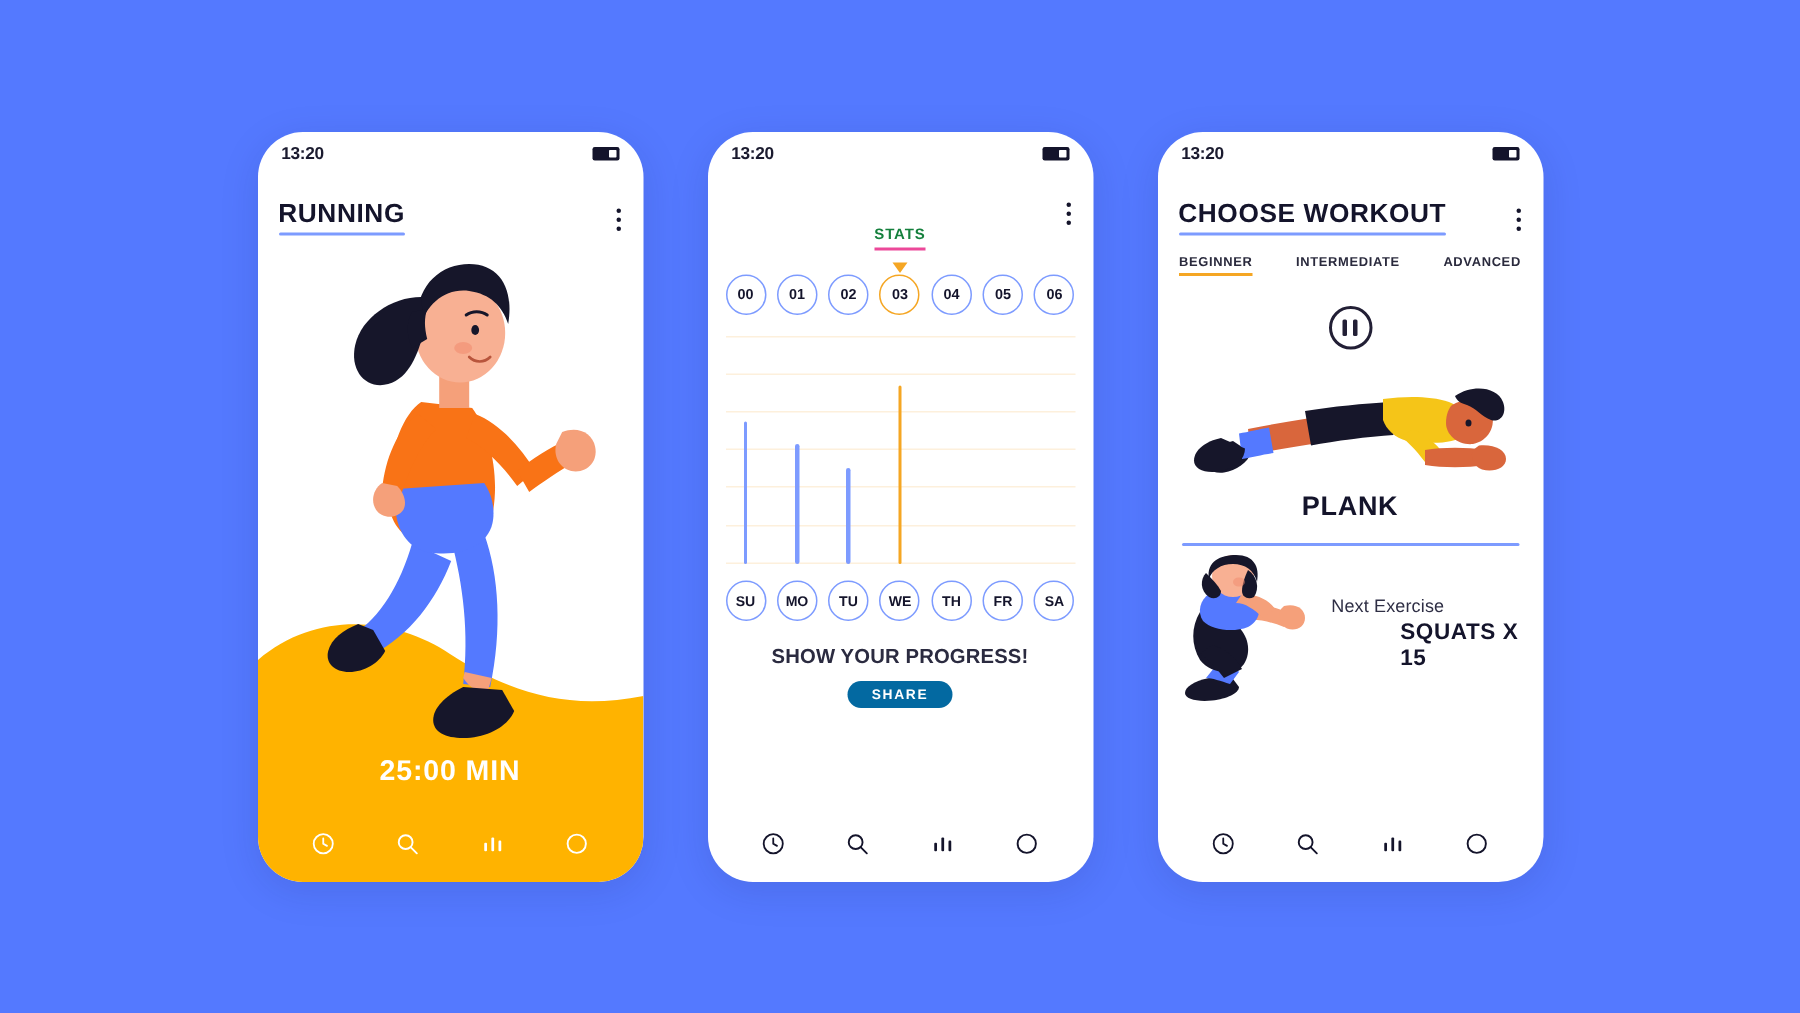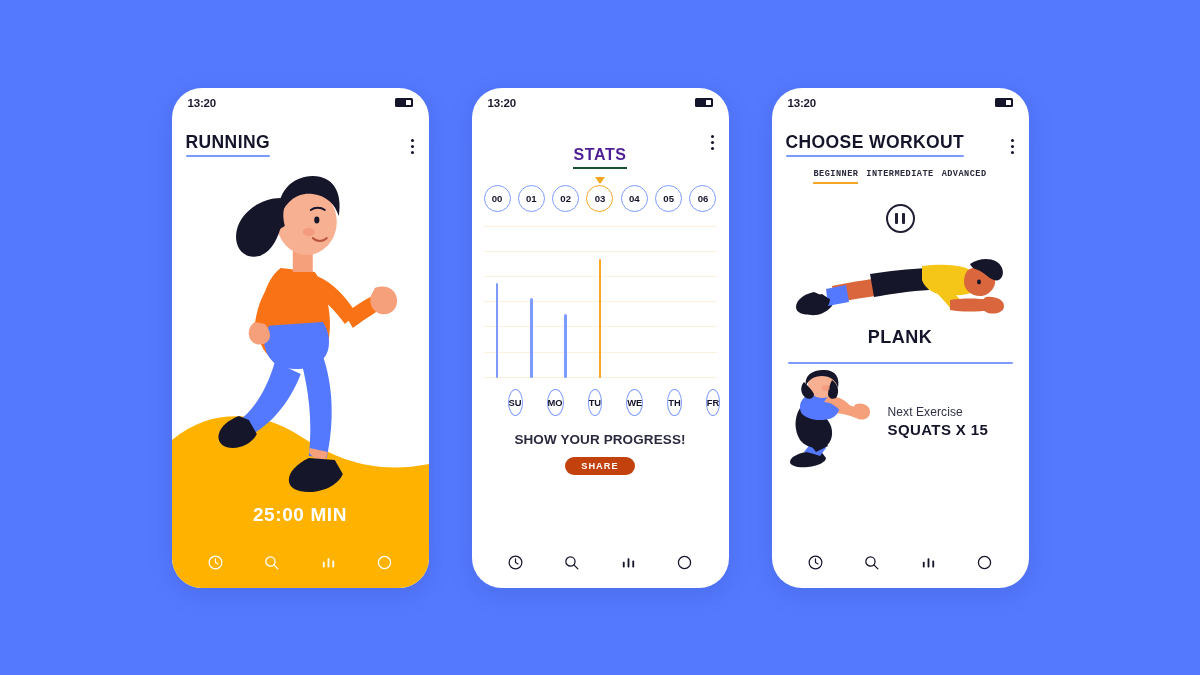--- a/index.html
+++ b/index.html
@@ -160,26 +160,26 @@
     cursor: pointer;
   }
 
   
   .stats-label-wrap {
     text-align: center;
     margin-top: 13px;
   }
   .stats-label {
     display: inline-block;
-    font-size: 16px;
+    font-size: 10px;
     font-weight: 800;
-    color: #4c1d95;
+    color: #15803d;
     letter-spacing: 0.6px;
     padding-bottom: 3px;
-    border-bottom: 2px solid #14532d;
+    border-bottom: 2px solid #ec4899;
   }
   .num-row {
     display: flex;
     justify-content: space-between;
     padding: 0 12px;
     margin-top: 16px;
     position: relative;
   }
   .num-chip {
     width: 27px; height: 27px;
@@ -249,54 +249,52 @@
     border-radius: 50%;
     border: 1.6px solid #7d9bff;
     display: flex;
     align-items: center;
     justify-content: center;
     font-size: 9.4px;
     font-weight: 800;
     color: #14142b;
     background: #fff;
     cursor: pointer;
-    margin-left: 24px;
   }
 
   .progress-text {
     text-align: center;
     margin-top: 16px;
     font-size: 13.5px;
     font-weight: 600;
     color: #2b2b40;
     letter-spacing: 0.1px;
   }
   .share-wrap { text-align: center; margin-top: 8px; }
   .share-btn {
     display: inline-block;
-    background: #c2410c;
+    background: #0369a1;
     color: #ffffff;
     font-size: 9.2px;
     font-weight: 700;
     letter-spacing: 1.1px;
     padding: 4px 16px;
     border-radius: 10px;
     border: none;
     cursor: pointer;
     font-family: "Liberation Sans", sans-serif;
   }
 
   
   .level-tabs {
     display: flex;
     justify-content: center;
     align-items: flex-start;
-    gap: 8px;
+    gap: 29px;
     margin-top: 12px;
-    font-family: Liberation Mono, monospace;
   }
   .level-tab {
     font-size: 8.6px;
     font-weight: 700;
     letter-spacing: 0.45px;
     color: #2a2a3d;
     padding-bottom: 3px;
     cursor: pointer;
     border-bottom: 2px solid transparent;
   }
@@ -359,20 +357,21 @@
     font-weight: 500;
     color: #2f2f45;
     letter-spacing: 0.1px;
   }
   .next-value {
     font-size: 15px;
     font-weight: 800;
     color: #14142b;
     letter-spacing: 0.4px;
     margin-top: 2px;
+    margin-left: 46px;
   }
 </style>
 </head>
 <body>
 
 <div class="stage">
 
   <div class="phone p1">
 
     <div class="runner-area">

